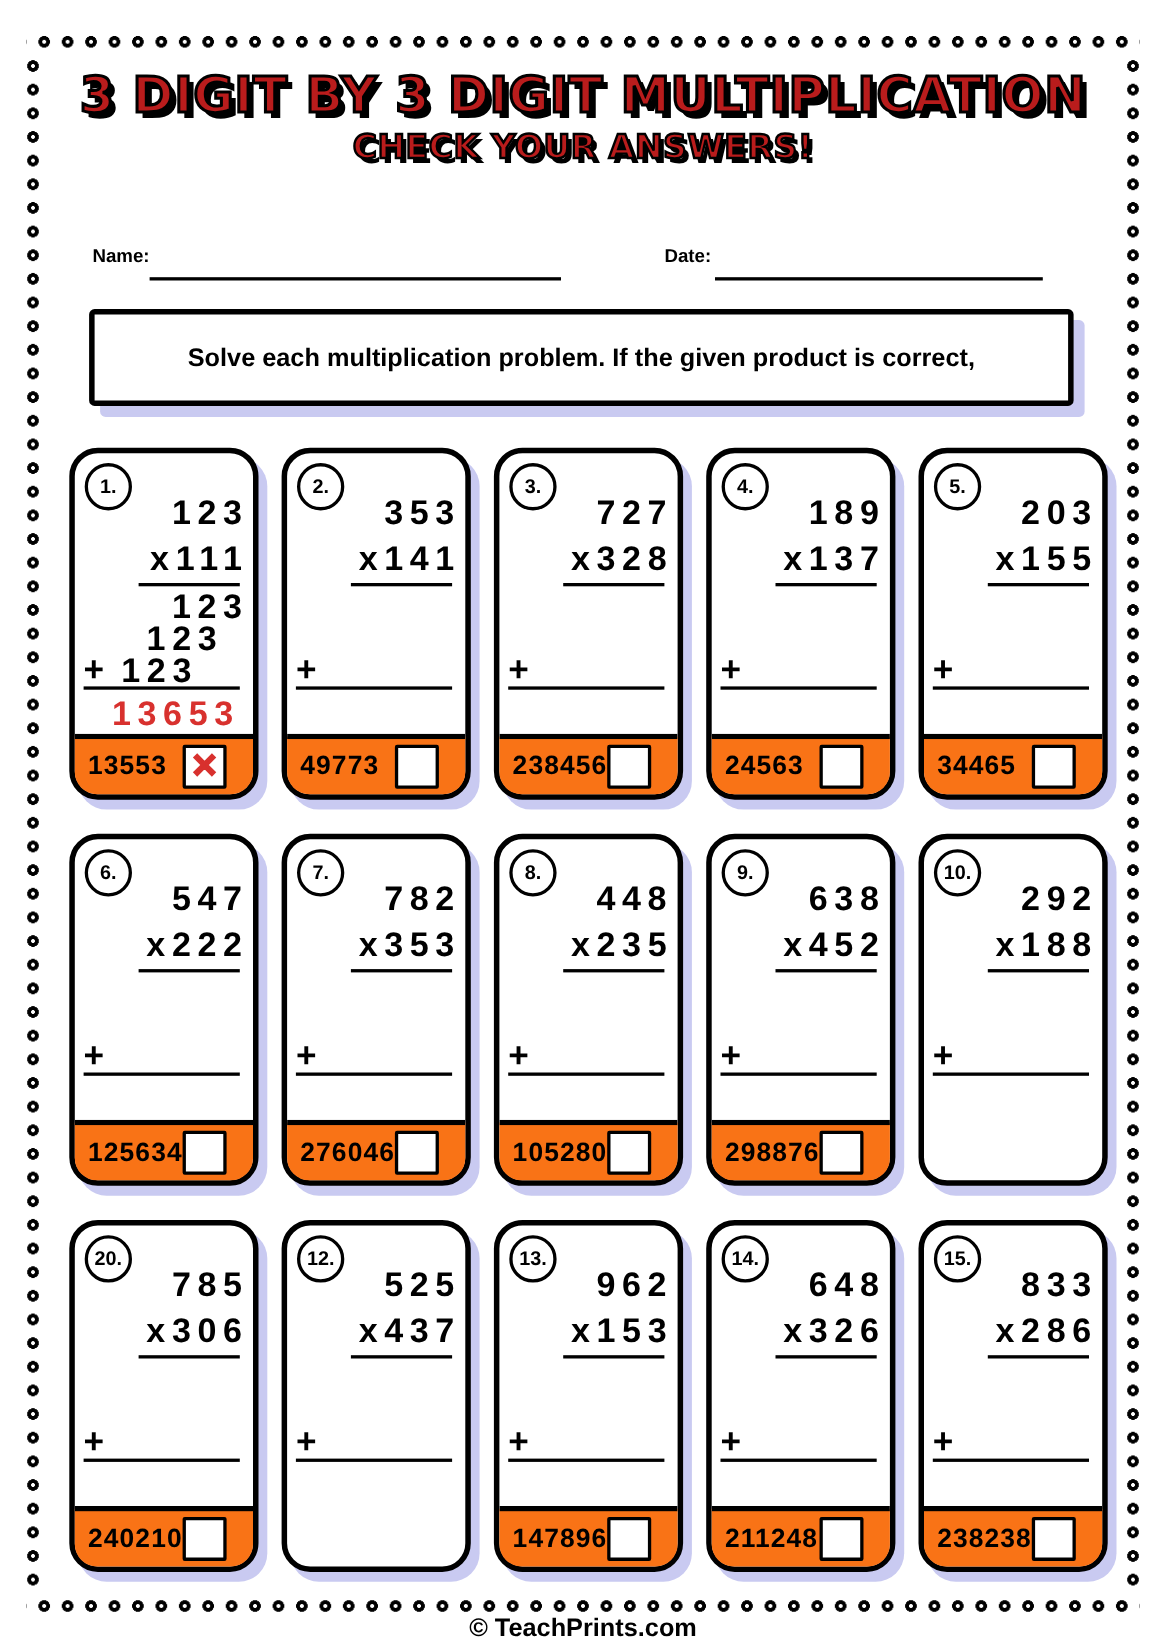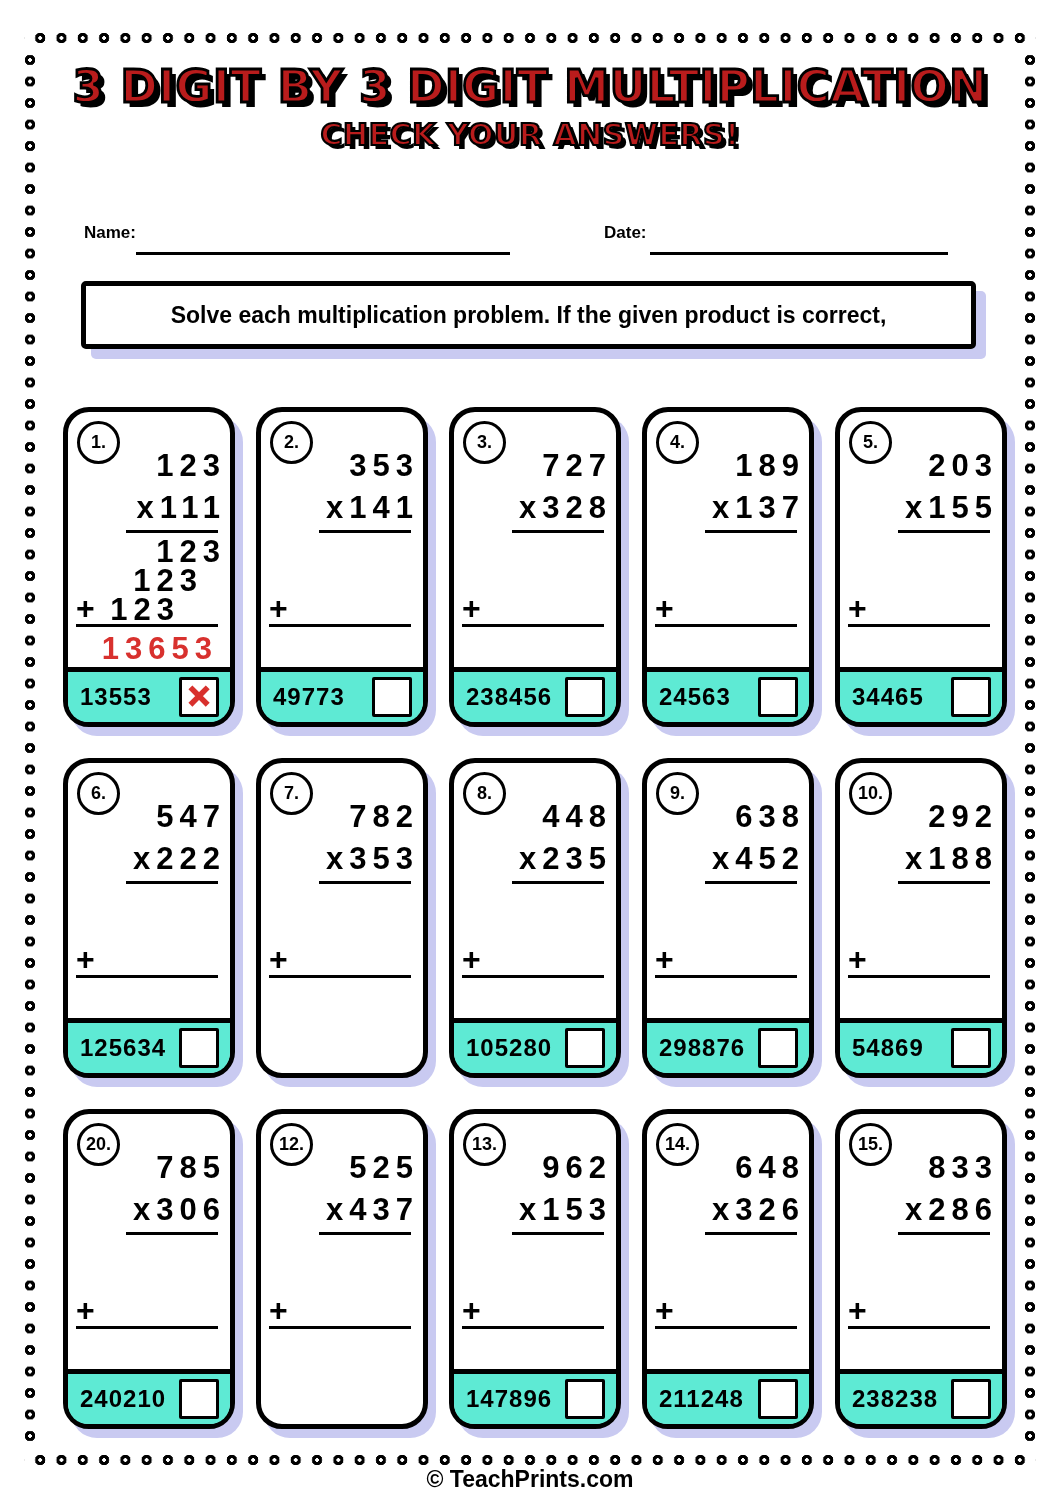--- a/index.html
+++ b/index.html
@@ -42,21 +42,21 @@
   
   .field-label{position:absolute;font-size:17px;font-weight:bold;}
   .lbl-name{left:84px;top:223px;}
   .lbl-date{left:588px;top:223px;margin-left:16px;}
   .fill-line{position:absolute;height:0;border-bottom:3px solid #000;}
   .line-name{left:136px;top:252px;width:374px;}
   .line-date{left:650px;top:252px;width:298px;}
 
   
   .instr{
-    position:absolute;left:81px;top:281px;width:895px;height:68px;box-sizing:border-box;
+    position:absolute;left:81px;top:281px;width:895px;height:88px;box-sizing:border-box;
     border:5px solid #000;border-radius:5px;background:#fff;box-shadow:10px 10px 0 var(--lav);
     display:flex;flex-direction:column;justify-content:center;align-items:center;gap:4px;
     font-size:23px;font-weight:bold;text-align:center;line-height:1.25;
   }
 
   
   .grid{
     position:absolute;left:63px;top:407px;
     display:grid;grid-template-columns:repeat(5,172px);grid-auto-rows:320px;
     column-gap:21px;row-gap:31px;
@@ -75,22 +75,22 @@
   .mr{top:80px;right:4px;}
   .ul1{position:absolute;top:118px;right:12px;width:92px;border-top:3.5px solid #000;}
   .pr0{top:124px;right:4px;}
   .pr1{top:153px;right:27px;}
   .pr2{top:182px;right:50px;}
   .plus{position:absolute;left:8px;top:180px;font-size:32px;font-weight:bold;line-height:1;}
   .sumline{position:absolute;left:8px;right:12px;top:212px;border-top:3.5px solid #000;}
   .sum{top:221px;right:12px;color:var(--red);}
   .strip{
     position:absolute;left:0;right:0;bottom:0;height:55px;box-sizing:border-box;
-    border-top:5px solid #000;border-radius:0 0 20px 20px;background:#5eead4;
-    display:flex;align-items:center;padding:0 11px 0 12px;
+    border-top:5px solid #000;border-radius:0 0 20px 20px;background:#f97316;
+    display:flex;align-items:center;padding:0 24px 0 12px;
   }
   .given{font-size:24px;font-weight:bold;letter-spacing:1px;}
   .cbox{
     margin-left:auto;width:40px;height:40px;box-sizing:border-box;border:3.5px solid #000;
     border-radius:2px;background:#fff;display:flex;align-items:center;justify-content:center;
   }
   .xmark{color:var(--red);font-size:30px;font-weight:bold;-webkit-text-stroke:1.6px var(--red);line-height:1;}
 
   
   .footer{position:absolute;top:1466px;left:0;width:100%;text-align:center;font-size:23px;font-weight:bold;}
@@ -194,20 +194,24 @@
         <div class="cbox"></div>
       </div>
     </div>
     <div class="card">
       <div class="badge">7.</div>
       <span class="num mc">782</span>
       <span class="num mr">x353</span>
       <div class="ul1"></div>
       <span class="plus">+</span>
       <div class="sumline"></div>
+      <div class="strip">
+        <span class="given">276046</span>
+        <div class="cbox"></div>
+      </div>
     </div>
     <div class="card">
       <div class="badge">8.</div>
       <span class="num mc">448</span>
       <span class="num mr">x235</span>
       <div class="ul1"></div>
       <span class="plus">+</span>
       <div class="sumline"></div>
       <div class="strip">
         <span class="given">105280</span>
@@ -226,24 +230,20 @@
         <div class="cbox"></div>
       </div>
     </div>
     <div class="card">
       <div class="badge">10.</div>
       <span class="num mc">292</span>
       <span class="num mr">x188</span>
       <div class="ul1"></div>
       <span class="plus">+</span>
       <div class="sumline"></div>
-      <div class="strip">
-        <span class="given">54869</span>
-        <div class="cbox"></div>
-      </div>
     </div>
     <div class="card">
       <div class="badge">20.</div>
       <span class="num mc">785</span>
       <span class="num mr">x306</span>
       <div class="ul1"></div>
       <span class="plus">+</span>
       <div class="sumline"></div>
       <div class="strip">
         <span class="given">240210</span>

